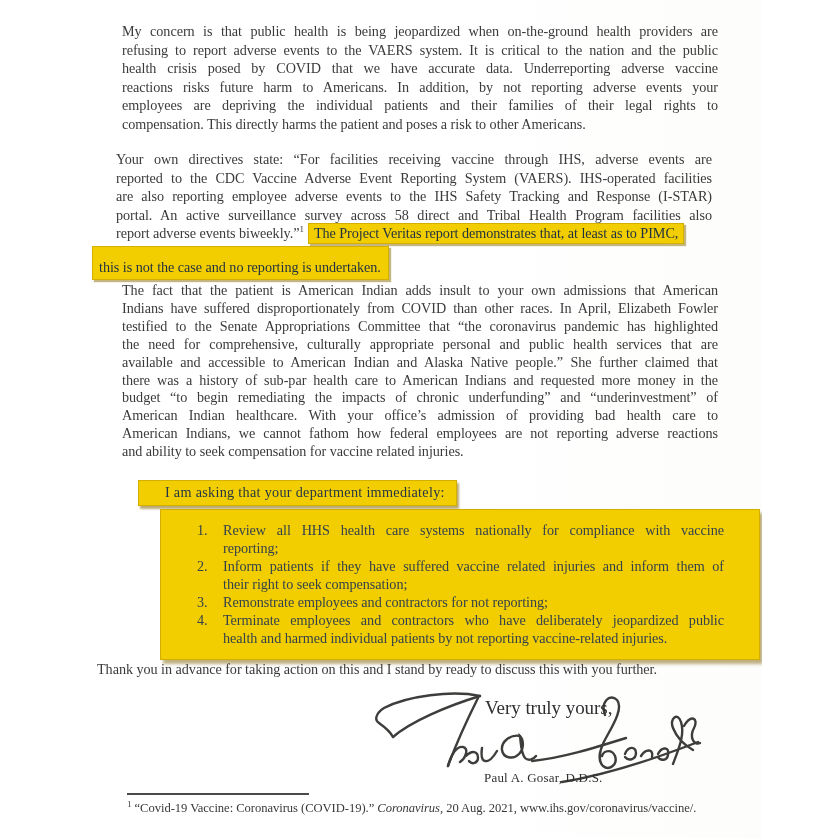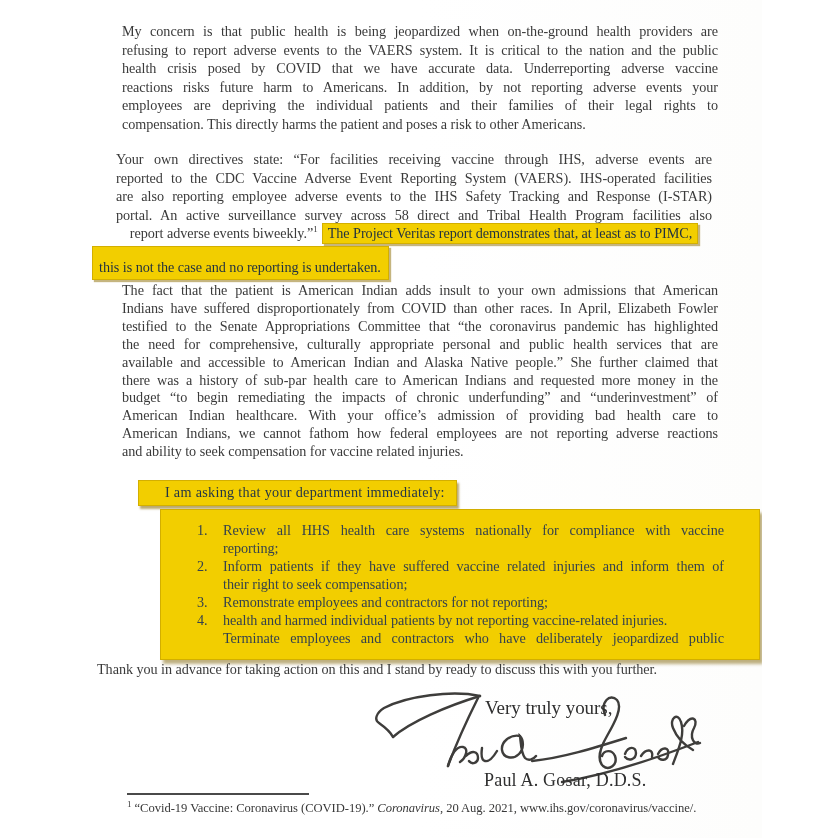--- a/index.html
+++ b/index.html
@@ -18,21 +18,21 @@
   .jline{text-align:justify;text-align-last:justify;}
   .jline.last{text-align-last:left;}
   .p1 .jline, .p2 .jline{line-height:18.6px;}
   .p3 .jline{line-height:17.9px;}
   .hl{
     background:#f2ce00;
     color:#1f3040;
     box-shadow:2px 2px 1px rgba(140,108,0,.5), inset 0 0 0 1px rgba(165,130,0,.4);
     padding:2px 6px 3px 6px;
   }
-  .line5{line-height:18.6px;white-space:nowrap;text-align:center;}
+  .line5{line-height:18.6px;white-space:nowrap;}
   .line5 .hl{margin-left:4px;}
   .line6{line-height:18.6px;margin-top:3px;}
   .line6 .hl{display:inline-block;margin-left:-24px;padding:12px 8px 3px 7px;}
   sup.fnref{font-size:9px;vertical-align:super;line-height:0;}
   .request-box{
     display:inline-block;
     background:#f2ce00;color:#243646;
     padding:4px 12px 5px 27px;
     letter-spacing:.3px;
     box-shadow:2px 3px 2px rgba(130,100,0,.55), inset 0 0 0 1px rgba(165,130,0,.4);
@@ -44,21 +44,21 @@
     box-shadow:3px 4px 3px rgba(125,97,0,.5), inset 0 0 0 1px rgba(170,135,0,.45);
     padding:12px 18px 13px 0;
     color:#35424c;
   }
   .demand-row{display:flex;line-height:18px;}
   .demand-num{width:26px;margin-left:37px;flex:none;}
   .demand-text{width:501px;}
   .demand-text .jline{line-height:18px;}
   .closing{line-height:18.6px;}
   .valediction{font-size:19px;color:#2f2f2f;}
-  .typed-name{font-size:18px;color:#2f2f2f;letter-spacing:.2px;}
+  .typed-name{font-size:13px;color:#2f2f2f;letter-spacing:.2px;}
   .sig-svg{pointer-events:none;}
   .fn-rule{height:2px;background:#4a4a4a;}
   .footnote{font-size:12.6px;color:#383838;line-height:15px;}
   .footnote .ital{font-style:italic;}
 </style>
 </head>
 <body>
 
 <div class="page">
 
@@ -120,22 +120,22 @@
     </div>
     <div class="demand-row">
       <div class="demand-num">3.</div>
       <div class="demand-text">
           <div class="jline last">Remonstrate employees and contractors for not reporting;</div>
         </div>
     </div>
     <div class="demand-row">
       <div class="demand-num">4.</div>
       <div class="demand-text">
+          <div class="jline">Terminate employees and contractors who have deliberately jeopardized public</div>
           <div class="jline last">health and harmed individual patients by not reporting vaccine-related injuries.</div>
-          <div class="jline">Terminate employees and contractors who have deliberately jeopardized public</div>
         </div>
     </div>
   </div>
 
   <div class="abs closing" style="left:97px;top:660px;width:640px;">Thank you in advance for taking action on this and I stand by ready to discuss this with you further.</div>
 
   <div class="abs valediction" style="left:485px;top:697px;">Very truly yours,</div>
 
   <svg class="abs sig-svg" style="left:362px;top:692px;" width="345" height="104" viewBox="0 0 345 104">
     <g fill="none" stroke="#2e2d2b" stroke-width="2.4" stroke-linecap="round" opacity="0.92">

